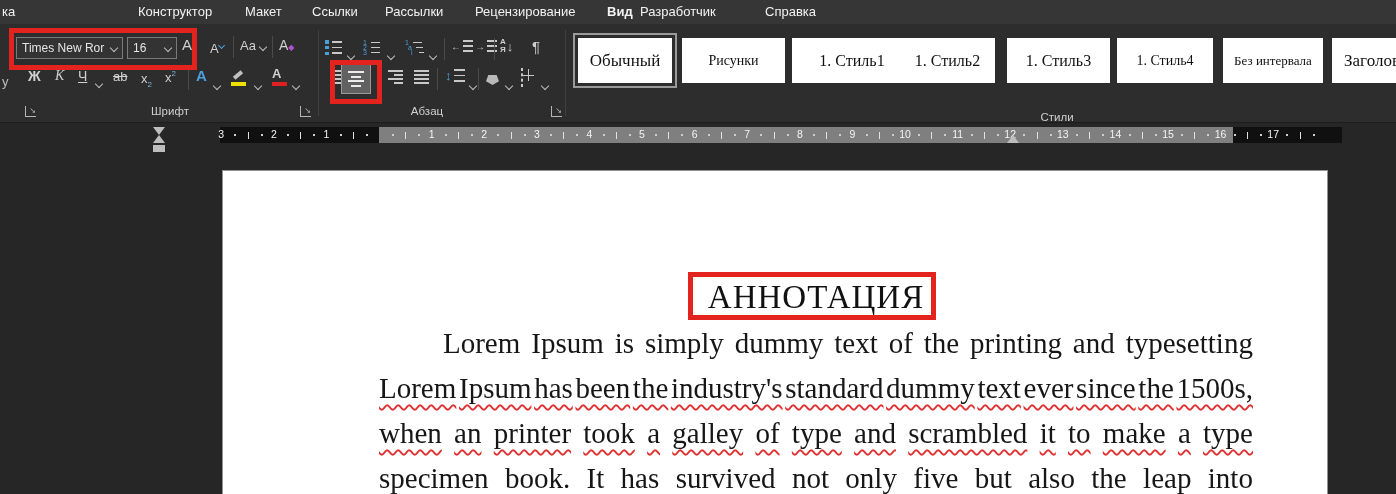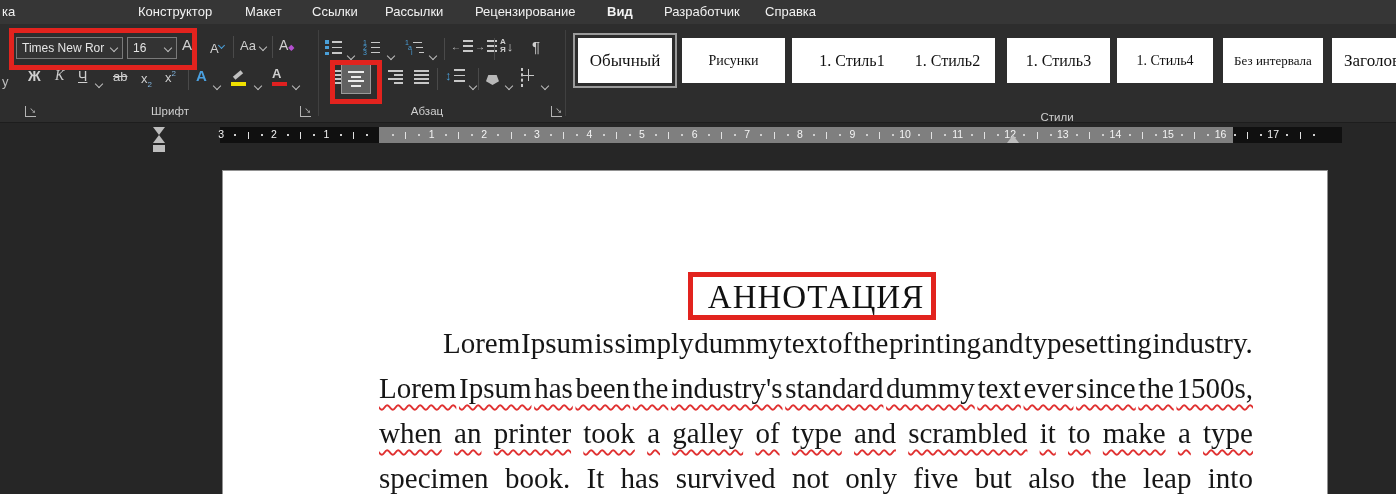--- a/index.html
+++ b/index.html
@@ -94,21 +94,21 @@
 
   <div id="menubar">
       <span class="tab" style="left: 2px;">ка</span>
       <span class="tab" style="left: 42px; margin-top: 24px;">Рисование</span>
       <span class="tab" style="left: 138px;">Конструктор</span>
       <span class="tab" style="left: 245px;">Макет</span>
       <span class="tab" style="left: 312px;">Ссылки</span>
       <span class="tab" style="left: 385px;">Рассылки</span>
       <span class="tab" style="left: 475px;">Рецензирование</span>
       <span class="tab" style="left: 607px; font-weight: bold;">Вид</span>
-      <span class="tab" style="left: 664px;">Разработчик</span>
+      <span class="tab" style="left: 640px;">Разработчик</span>
       <span class="tab" style="left: 765px;">Справка</span>
     </div>
 
   <div id="ribbon">
 
     <span class="rbtn" style="left:2px;top:50px;font-size:13px;color:#bdbdbd;">у</span>
     <span class="dlg" style="left:25px;top:82px;">↘</span>
 
     <div class="combo" style="left:16px;top:13px;width:107px;">
       <span class="cval">Times New Ror</span>
@@ -427,21 +427,20 @@
           <span class="w">Ipsum</span>
           <span class="w">is</span>
           <span class="w">simply</span>
           <span class="w">dummy</span>
           <span class="w">text</span>
           <span class="w">of</span>
           <span class="w">the</span>
           <span class="w">printing</span>
           <span class="w">and</span>
           <span class="w">typesetting</span>
-          <span class="w">industry.</span>
         </div>
         <div class="docline" style="top: 201px;">
           <span class="w sq">Lorem</span>
           <span class="w sq">Ipsum</span>
           <span class="w sq">has</span>
           <span class="w sq">been</span>
           <span class="w sq">the</span>
           <span class="w sq">industry's</span>
           <span class="w sq">standard</span>
           <span class="w sq">dummy</span>

